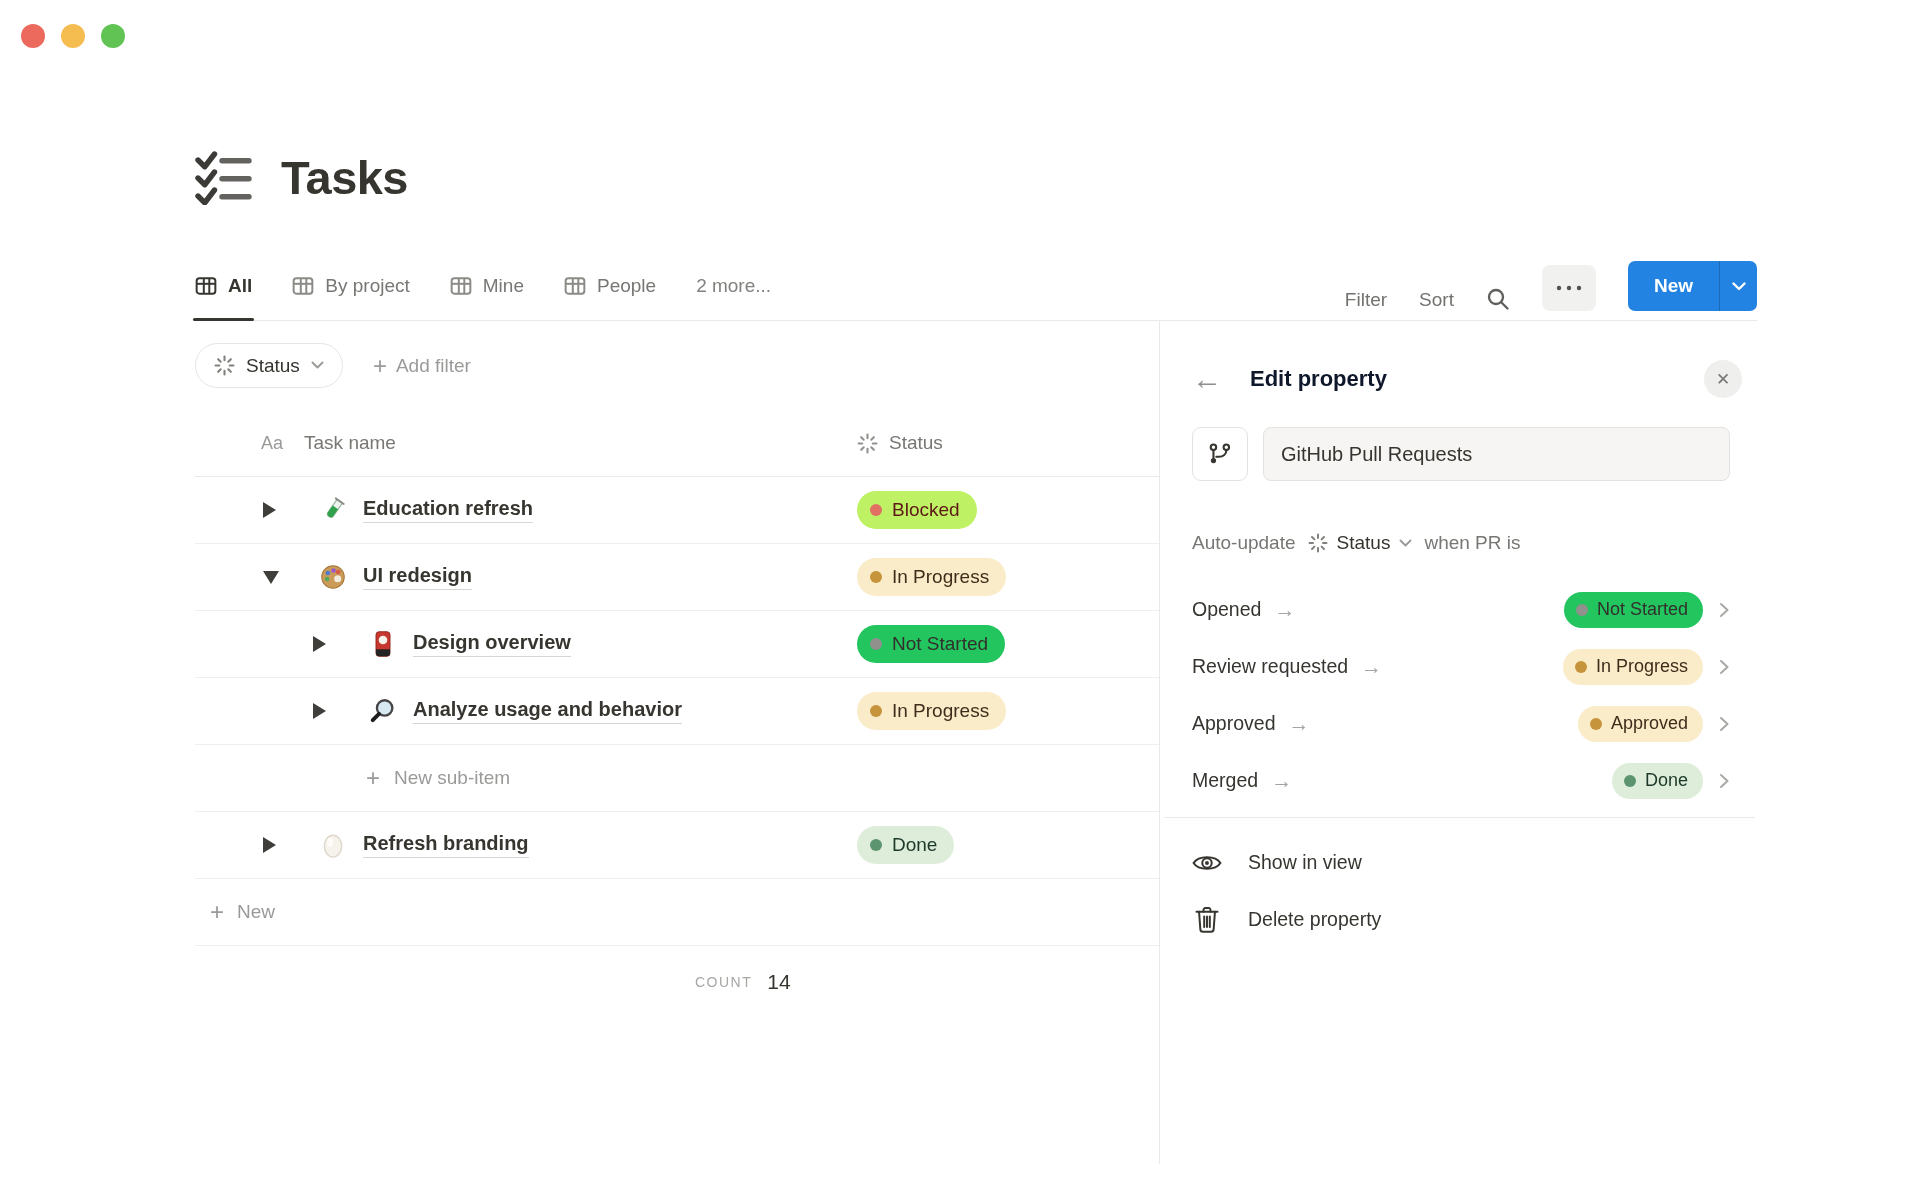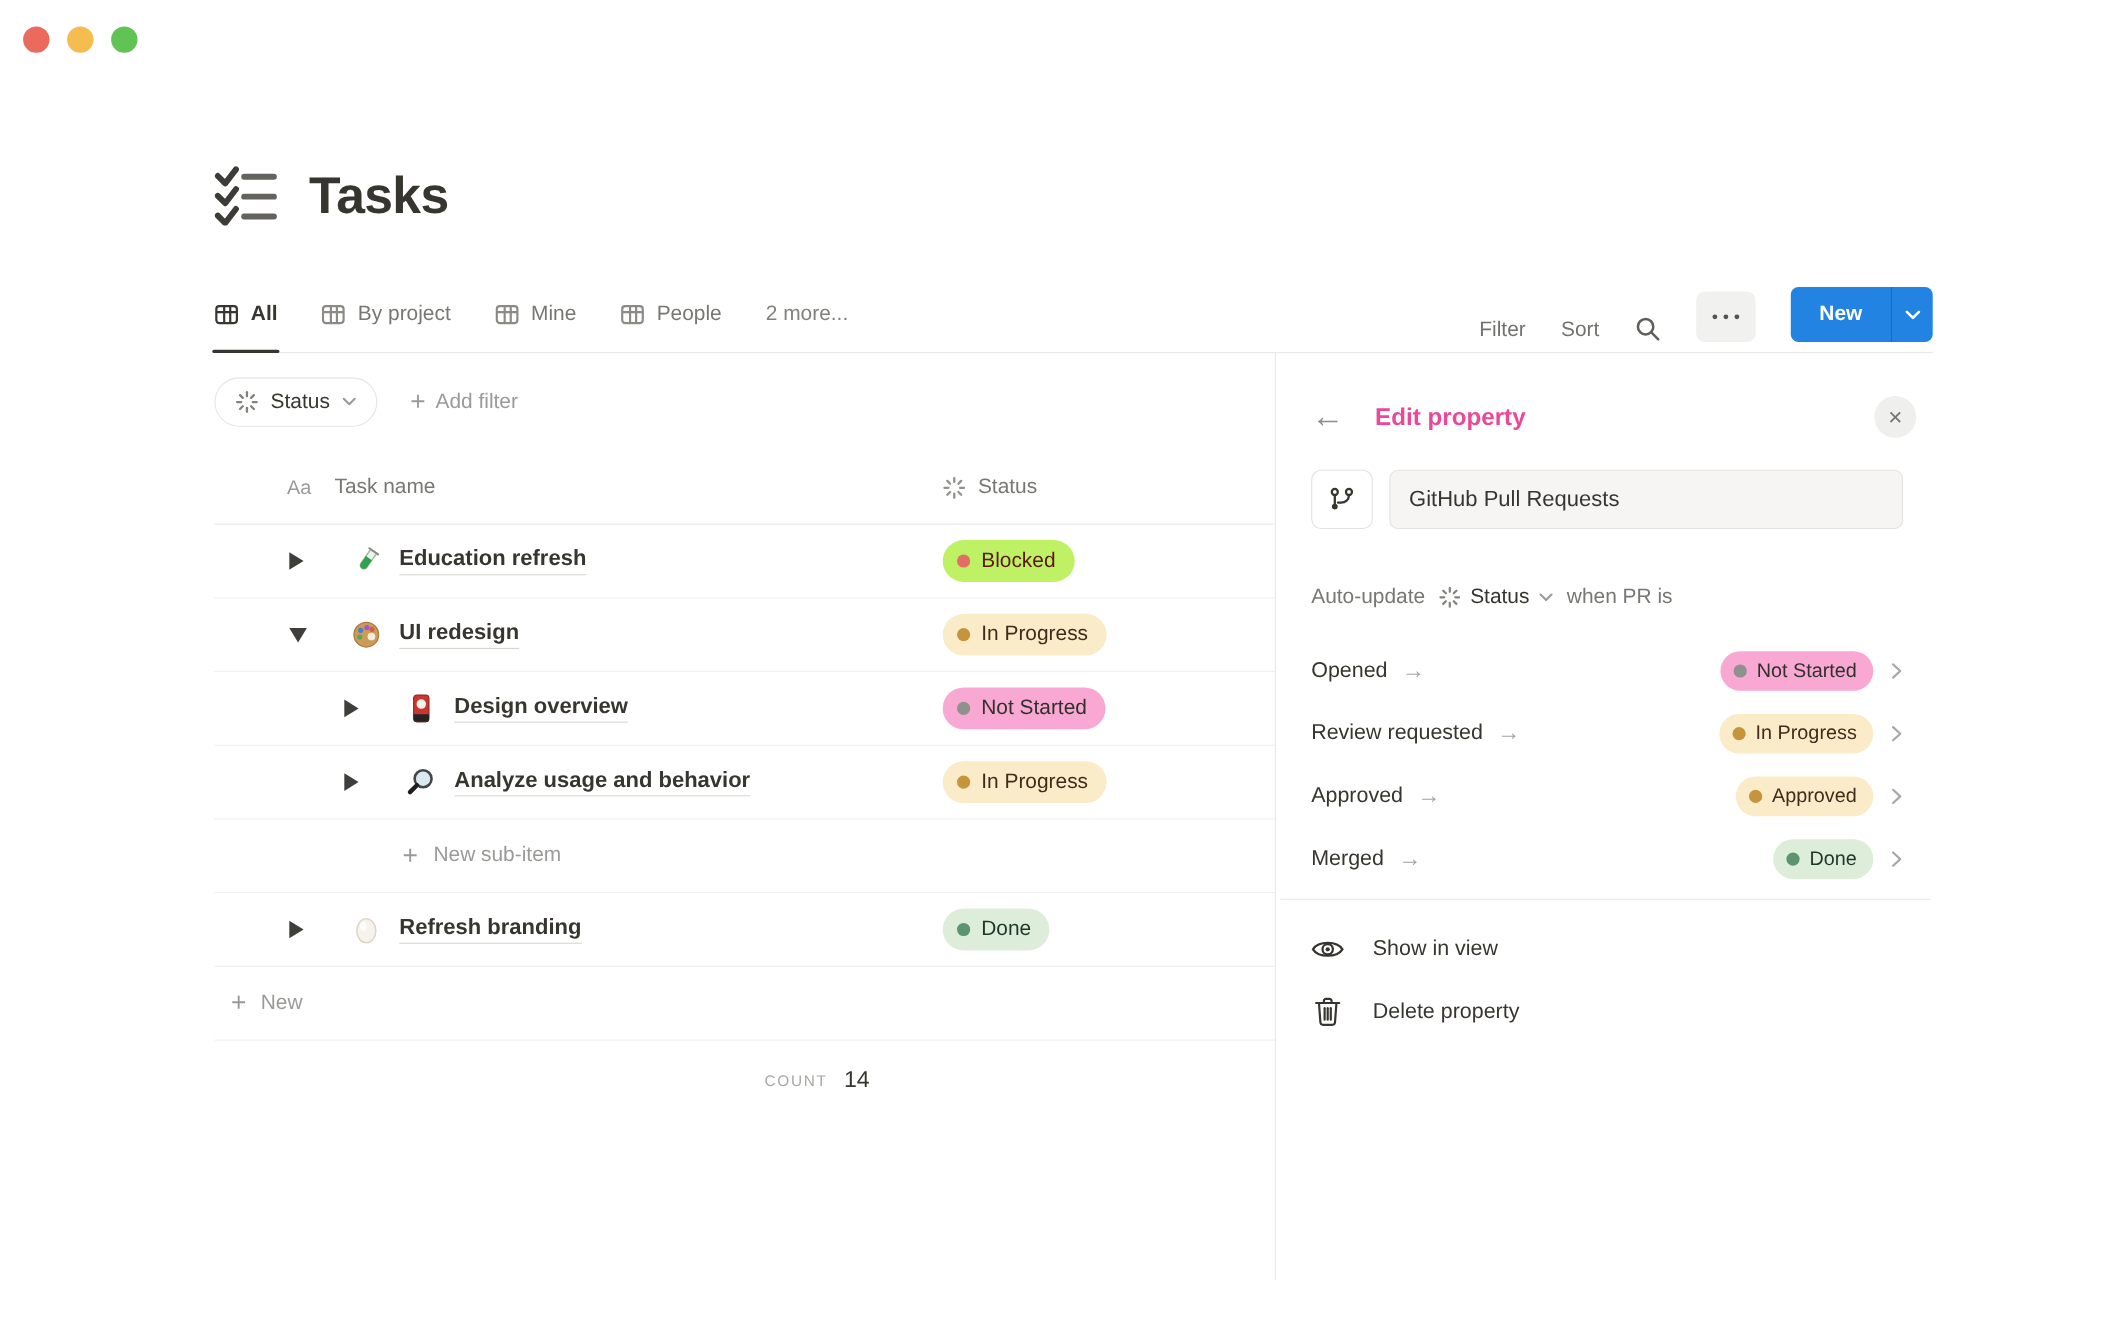--- a/index.html
+++ b/index.html
@@ -68,35 +68,35 @@
   .tname { font-size:20px; font-weight:600; color:#37352F; padding-bottom:2px;
            border-bottom:1.5px solid #D8D6D1; cursor:pointer; }
   .lvl0 .tname { margin-left:168px; } .lvl1 .tname { margin-left:218px; }
   .pill-slot { position:absolute; left:662px; }
   .pill { display:inline-flex; align-items:center; gap:10px; height:38px; padding:0 17px 0 13px;
           border-radius:19px; font-size:19px; cursor:pointer; white-space:nowrap; }
   .pill .dot { width:12px; height:12px; border-radius:50%; }
   .pill.sm { height:36px; font-size:18px; padding:0 15px 0 12px; gap:9px; }
   .pill.red { background:#bef264; color:#5D1715; } .pill.red .dot { background:#E16F64; }
   .pill.yellow { background:#FBECC9; color:#402C1B; } .pill.yellow .dot { background:#C5943B; }
-  .pill.gray { background:#f9a8d4; color:#32302C; } .pill.gray .dot { background:#90908C; }
+  .pill.gray { background:#22c55e; color:#32302C; } .pill.gray .dot { background:#90908C; }
   .pill.green { background:#DEEDDA; color:#1C3829; } .pill.green .dot { background:#5C9470; }
   .subnew { height:67px; margin-left:195px; border-bottom:1px solid #EFEFED; display:flex; align-items:center;
             color:#9B9A98; font-size:19px; cursor:pointer; }
   .subnew .plus { margin-left:171px; margin-right:14px; }
   .newrow { height:67px; margin-left:195px; border-bottom:1px solid #EFEFED; display:flex; align-items:center;
             gap:13px; padding-left:15px; color:#9B9A98; font-size:19px; cursor:pointer; }
   .countrow { margin-left:195px; padding-left:500px; padding-top:24px; display:flex; align-items:center; gap:15px; cursor:pointer; }
   .count-label { font-size:14px; letter-spacing:1.5px; color:#A8A7A4; }
   .count-value { font-size:21px; color:#37352F; }
 
   
   .p-head { position:absolute; top:34px; left:32px; right:178px; height:48px; display:flex; align-items:center; }
   .back { font-size:30px; color:#8F8E8B; cursor:pointer; line-height:1; }
-  .p-title { margin-left:28px; font-size:22px; font-weight:700; color:#ec4899; }
+  .p-title { margin-left:28px; font-size:22px; font-weight:700; color:#0f172a; }
   .close { margin-left:auto; width:38px; height:38px; border-radius:50%; background:#EFEFED; display:flex;
            align-items:center; justify-content:center; font-size:17px; color:#787774; cursor:pointer; }
   .p-name { position:absolute; top:106px; left:32px; right:190px; height:54px; display:flex; gap:15px; }
   .prop-icon-btn { width:56px; height:54px; border:1px solid #E3E2E0; border-radius:9px; background:#fff;
                    display:flex; align-items:center; justify-content:center; cursor:pointer; }
   .prop-input { flex:1; height:54px; border:1px solid #E3E2E0; border-radius:8px; background:#F6F5F3;
                 padding:16px 17px; font-size:20px; color:#37352F; font-family:"Liberation Sans", sans-serif; outline:none; }
   .auto-row { position:absolute; top:199px; left:32px; right:165px; height:46px; display:flex;
               align-items:center; gap:12px; font-size:19px; color:#787774; }
   .status-drop { display:flex; align-items:center; gap:9px; color:#37352F; cursor:pointer; }

